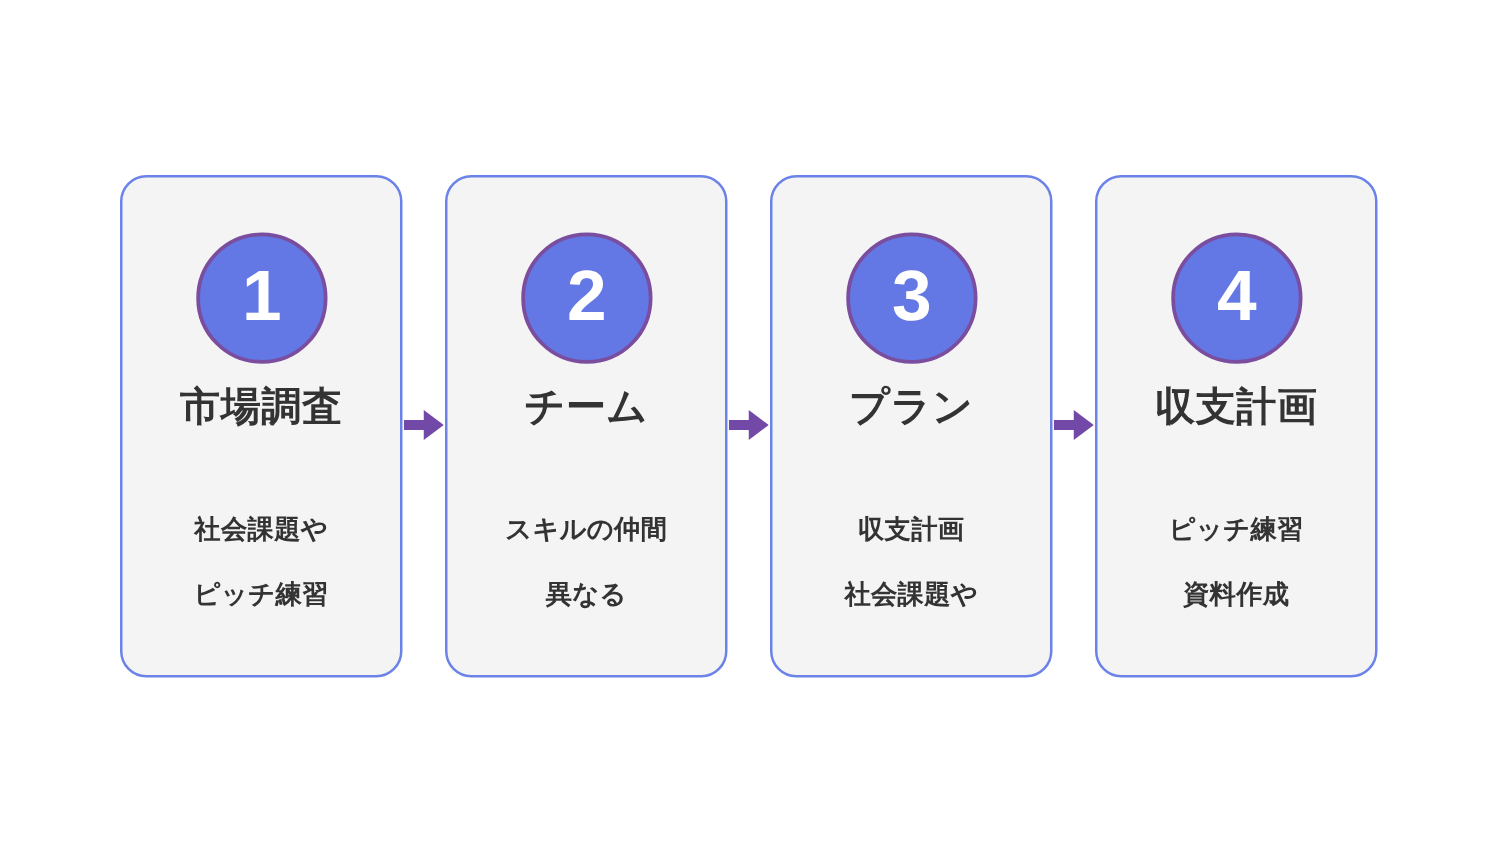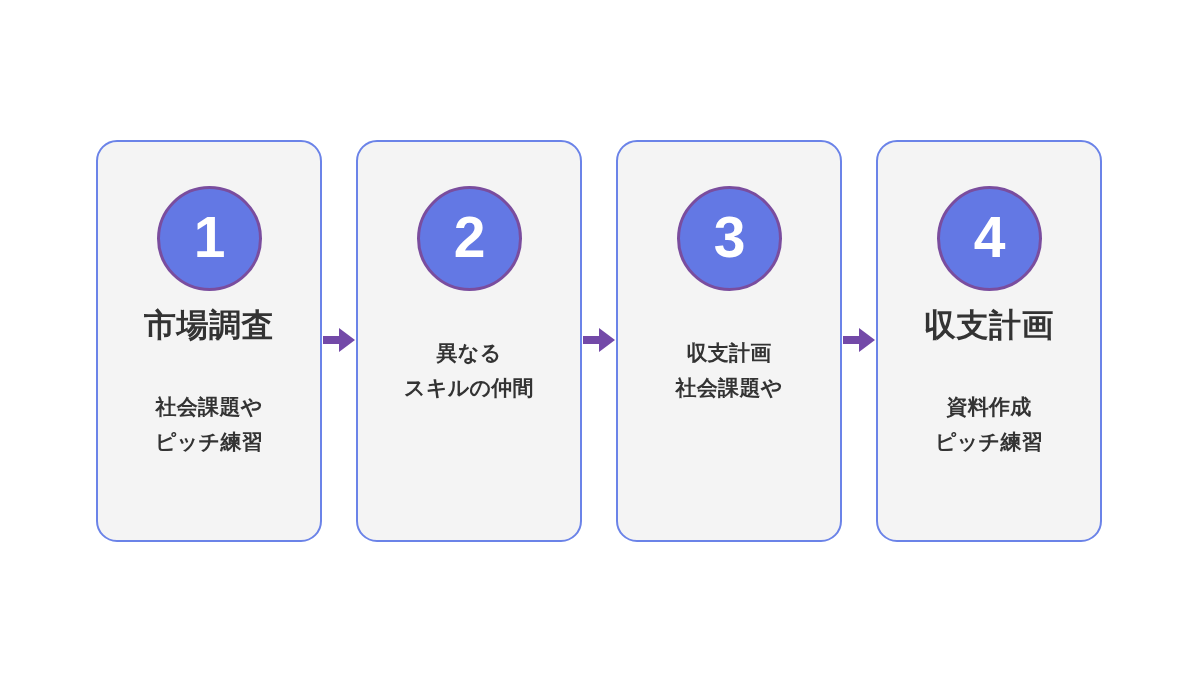--- a/index.html
+++ b/index.html
@@ -88,20 +88,21 @@
     font-size: 21px;
     font-weight: bold;
     color: #333333;
     line-height: 35px;
     text-align: center;
     letter-spacing: 0.3px;
   }
   .step-desc .desc-line {
     display: block;
     white-space: nowrap;
+    margin-top: 17px;
   }
 
   .arrow-gap {
     flex: 0 0 34px;
     width: 34px;
     position: relative;
   }
 
   .arrow-icon {
     position: absolute;
@@ -133,53 +134,55 @@
     <div class="arrow-gap">
       <svg class="arrow-icon" viewBox="0 0 32 24" aria-hidden="true">
         <path d="M0 8 H16 V0 L32 12 L16 24 V16 H0 Z" fill="#7349a8"></path>
       </svg>
     </div>
 
     <div class="step-card">
       <div class="step-circle">
         <span class="step-number">2</span>
       </div>
+      <div class="step-title">チーム</div>
       <div class="step-desc">
+        <span class="desc-line">スキルの仲間</span>
         <span class="desc-line">異なる</span>
-        <span class="desc-line">スキルの仲間</span>
       </div>
     </div>
 
     <div class="arrow-gap">
       <svg class="arrow-icon" viewBox="0 0 32 24" aria-hidden="true">
         <path d="M0 8 H16 V0 L32 12 L16 24 V16 H0 Z" fill="#7349a8"></path>
       </svg>
     </div>
 
     <div class="step-card">
       <div class="step-circle">
         <span class="step-number">3</span>
       </div>
+      <div class="step-title">プラン</div>
       <div class="step-desc">
         <span class="desc-line">収支計画</span>
         <span class="desc-line">社会課題や</span>
       </div>
     </div>
 
     <div class="arrow-gap">
       <svg class="arrow-icon" viewBox="0 0 32 24" aria-hidden="true">
         <path d="M0 8 H16 V0 L32 12 L16 24 V16 H0 Z" fill="#7349a8"></path>
       </svg>
     </div>
 
     <div class="step-card">
       <div class="step-circle">
         <span class="step-number">4</span>
       </div>
       <div class="step-title">収支計画</div>
       <div class="step-desc">
+        <span class="desc-line">ピッチ練習</span>
         <span class="desc-line">資料作成</span>
-        <span class="desc-line">ピッチ練習</span>
       </div>
     </div>
 
   </div>
 </div>
 
 </body></html>

